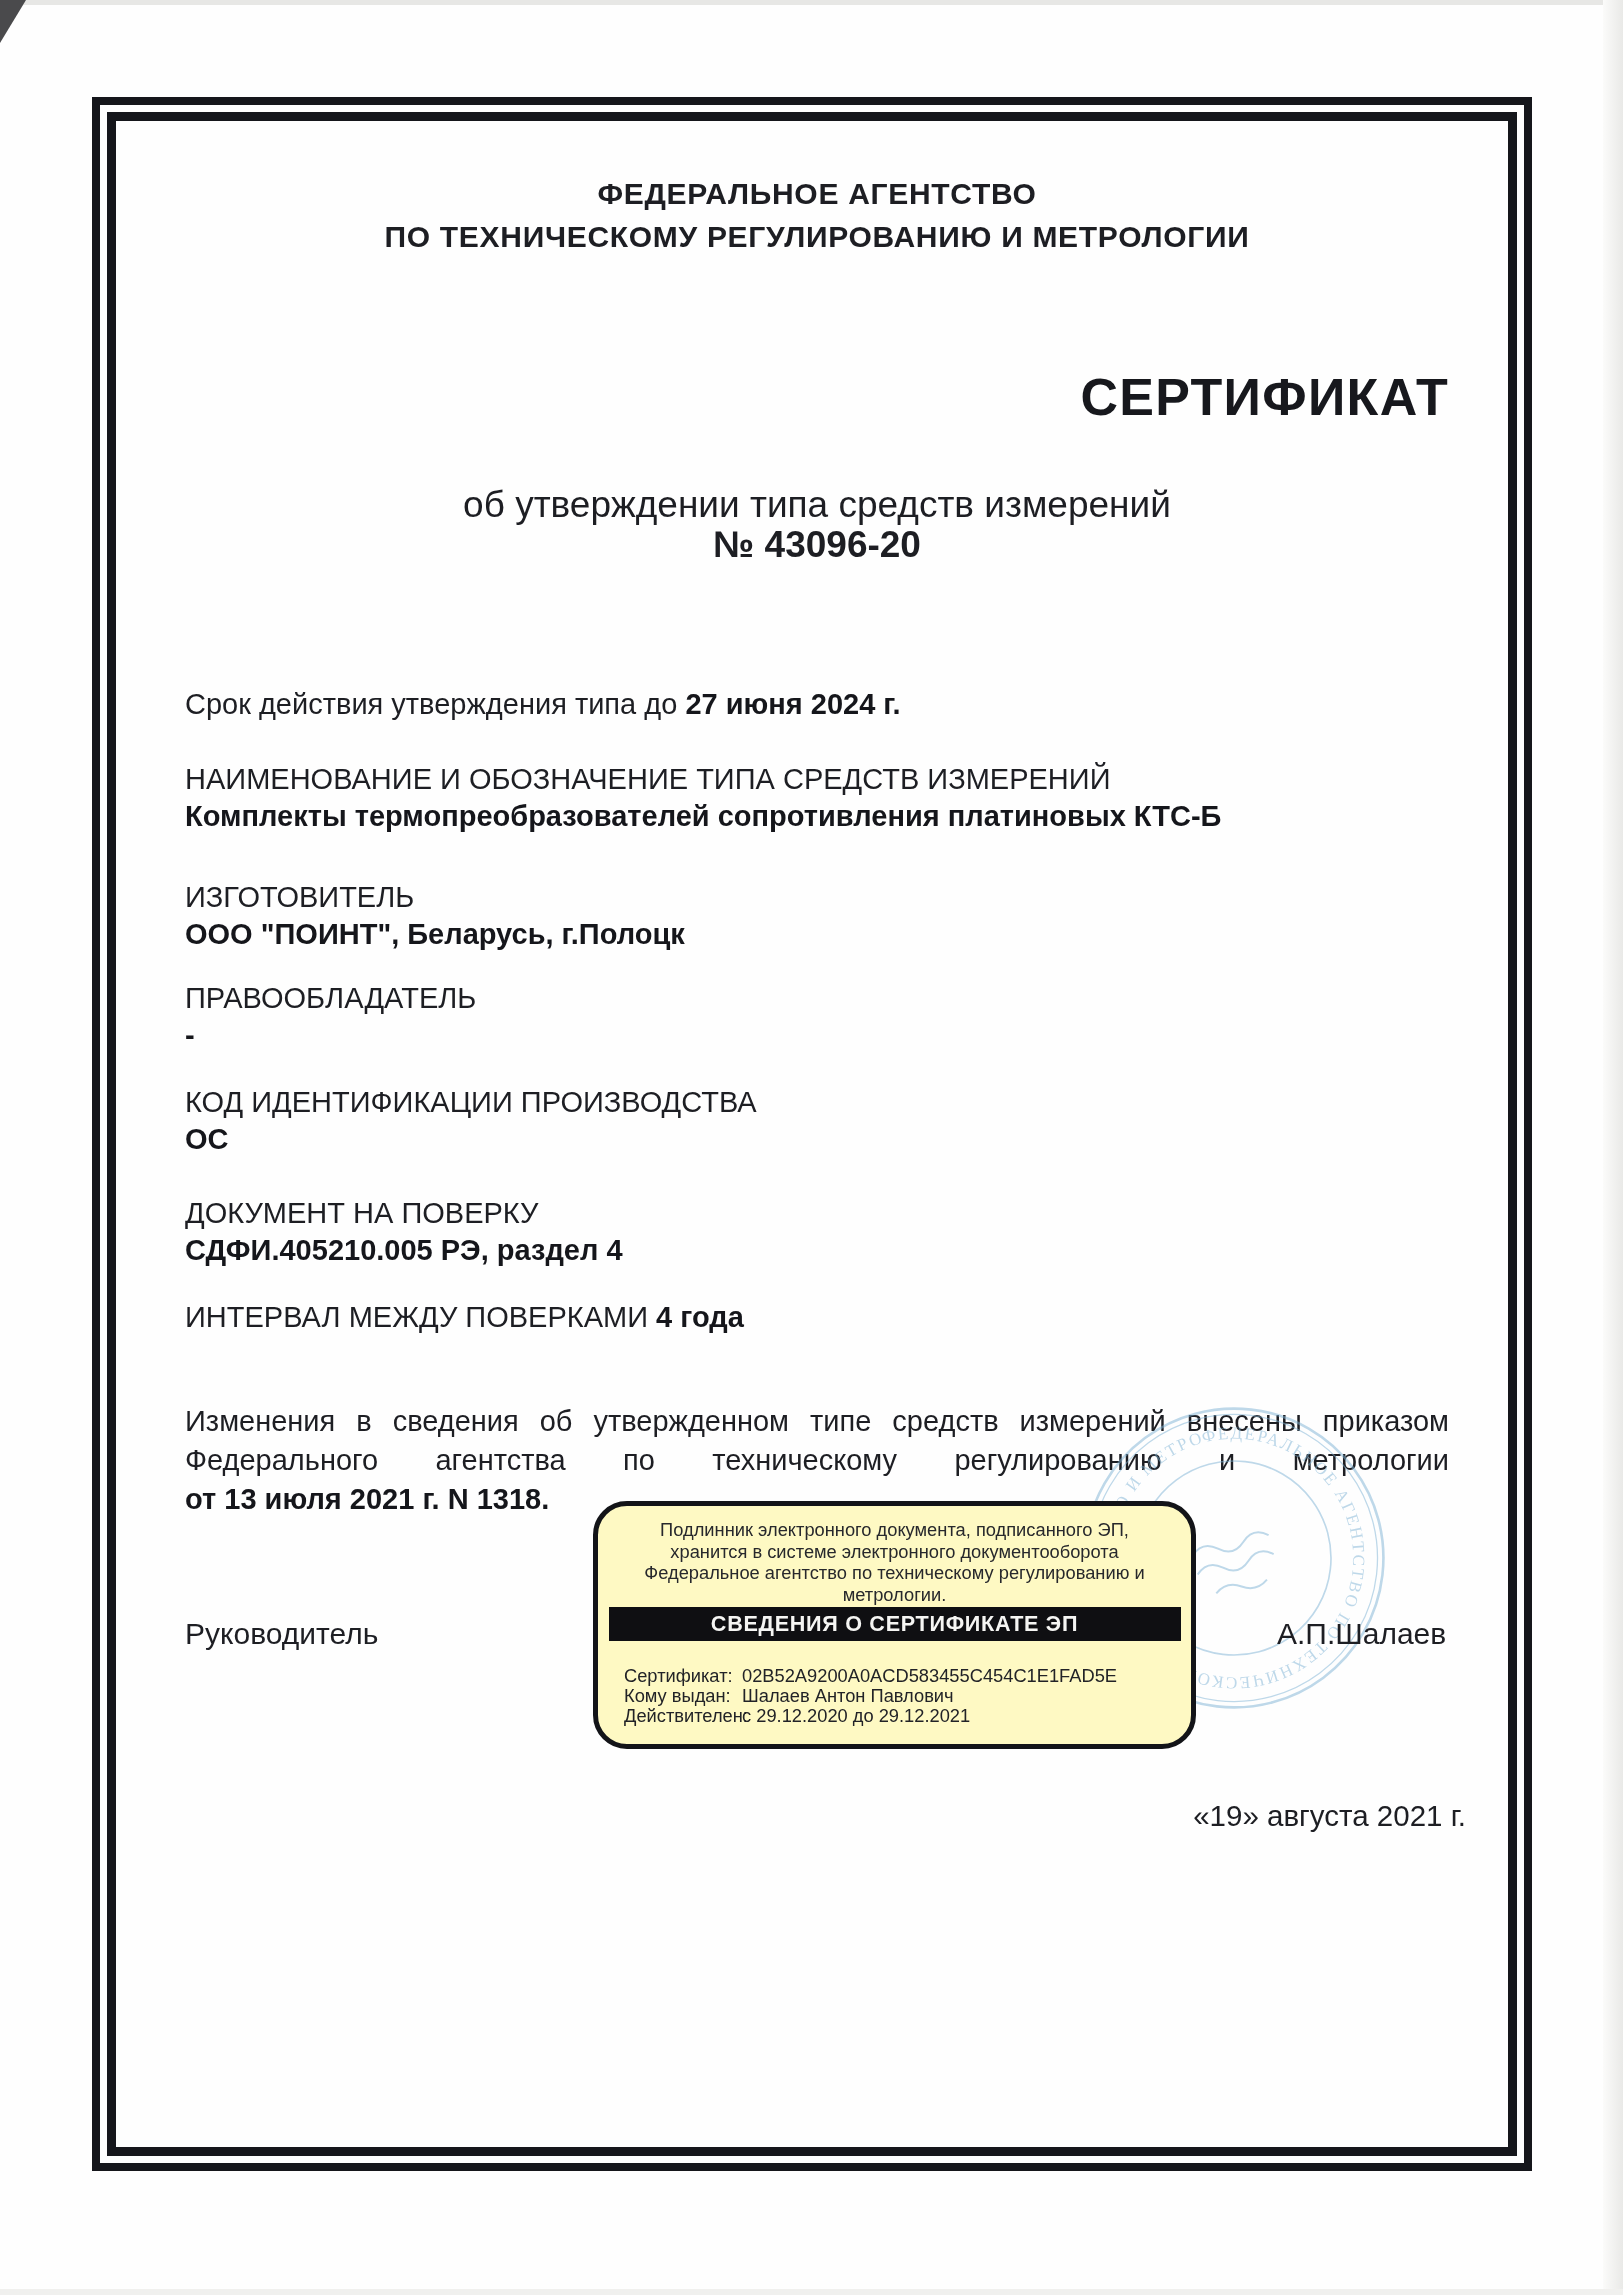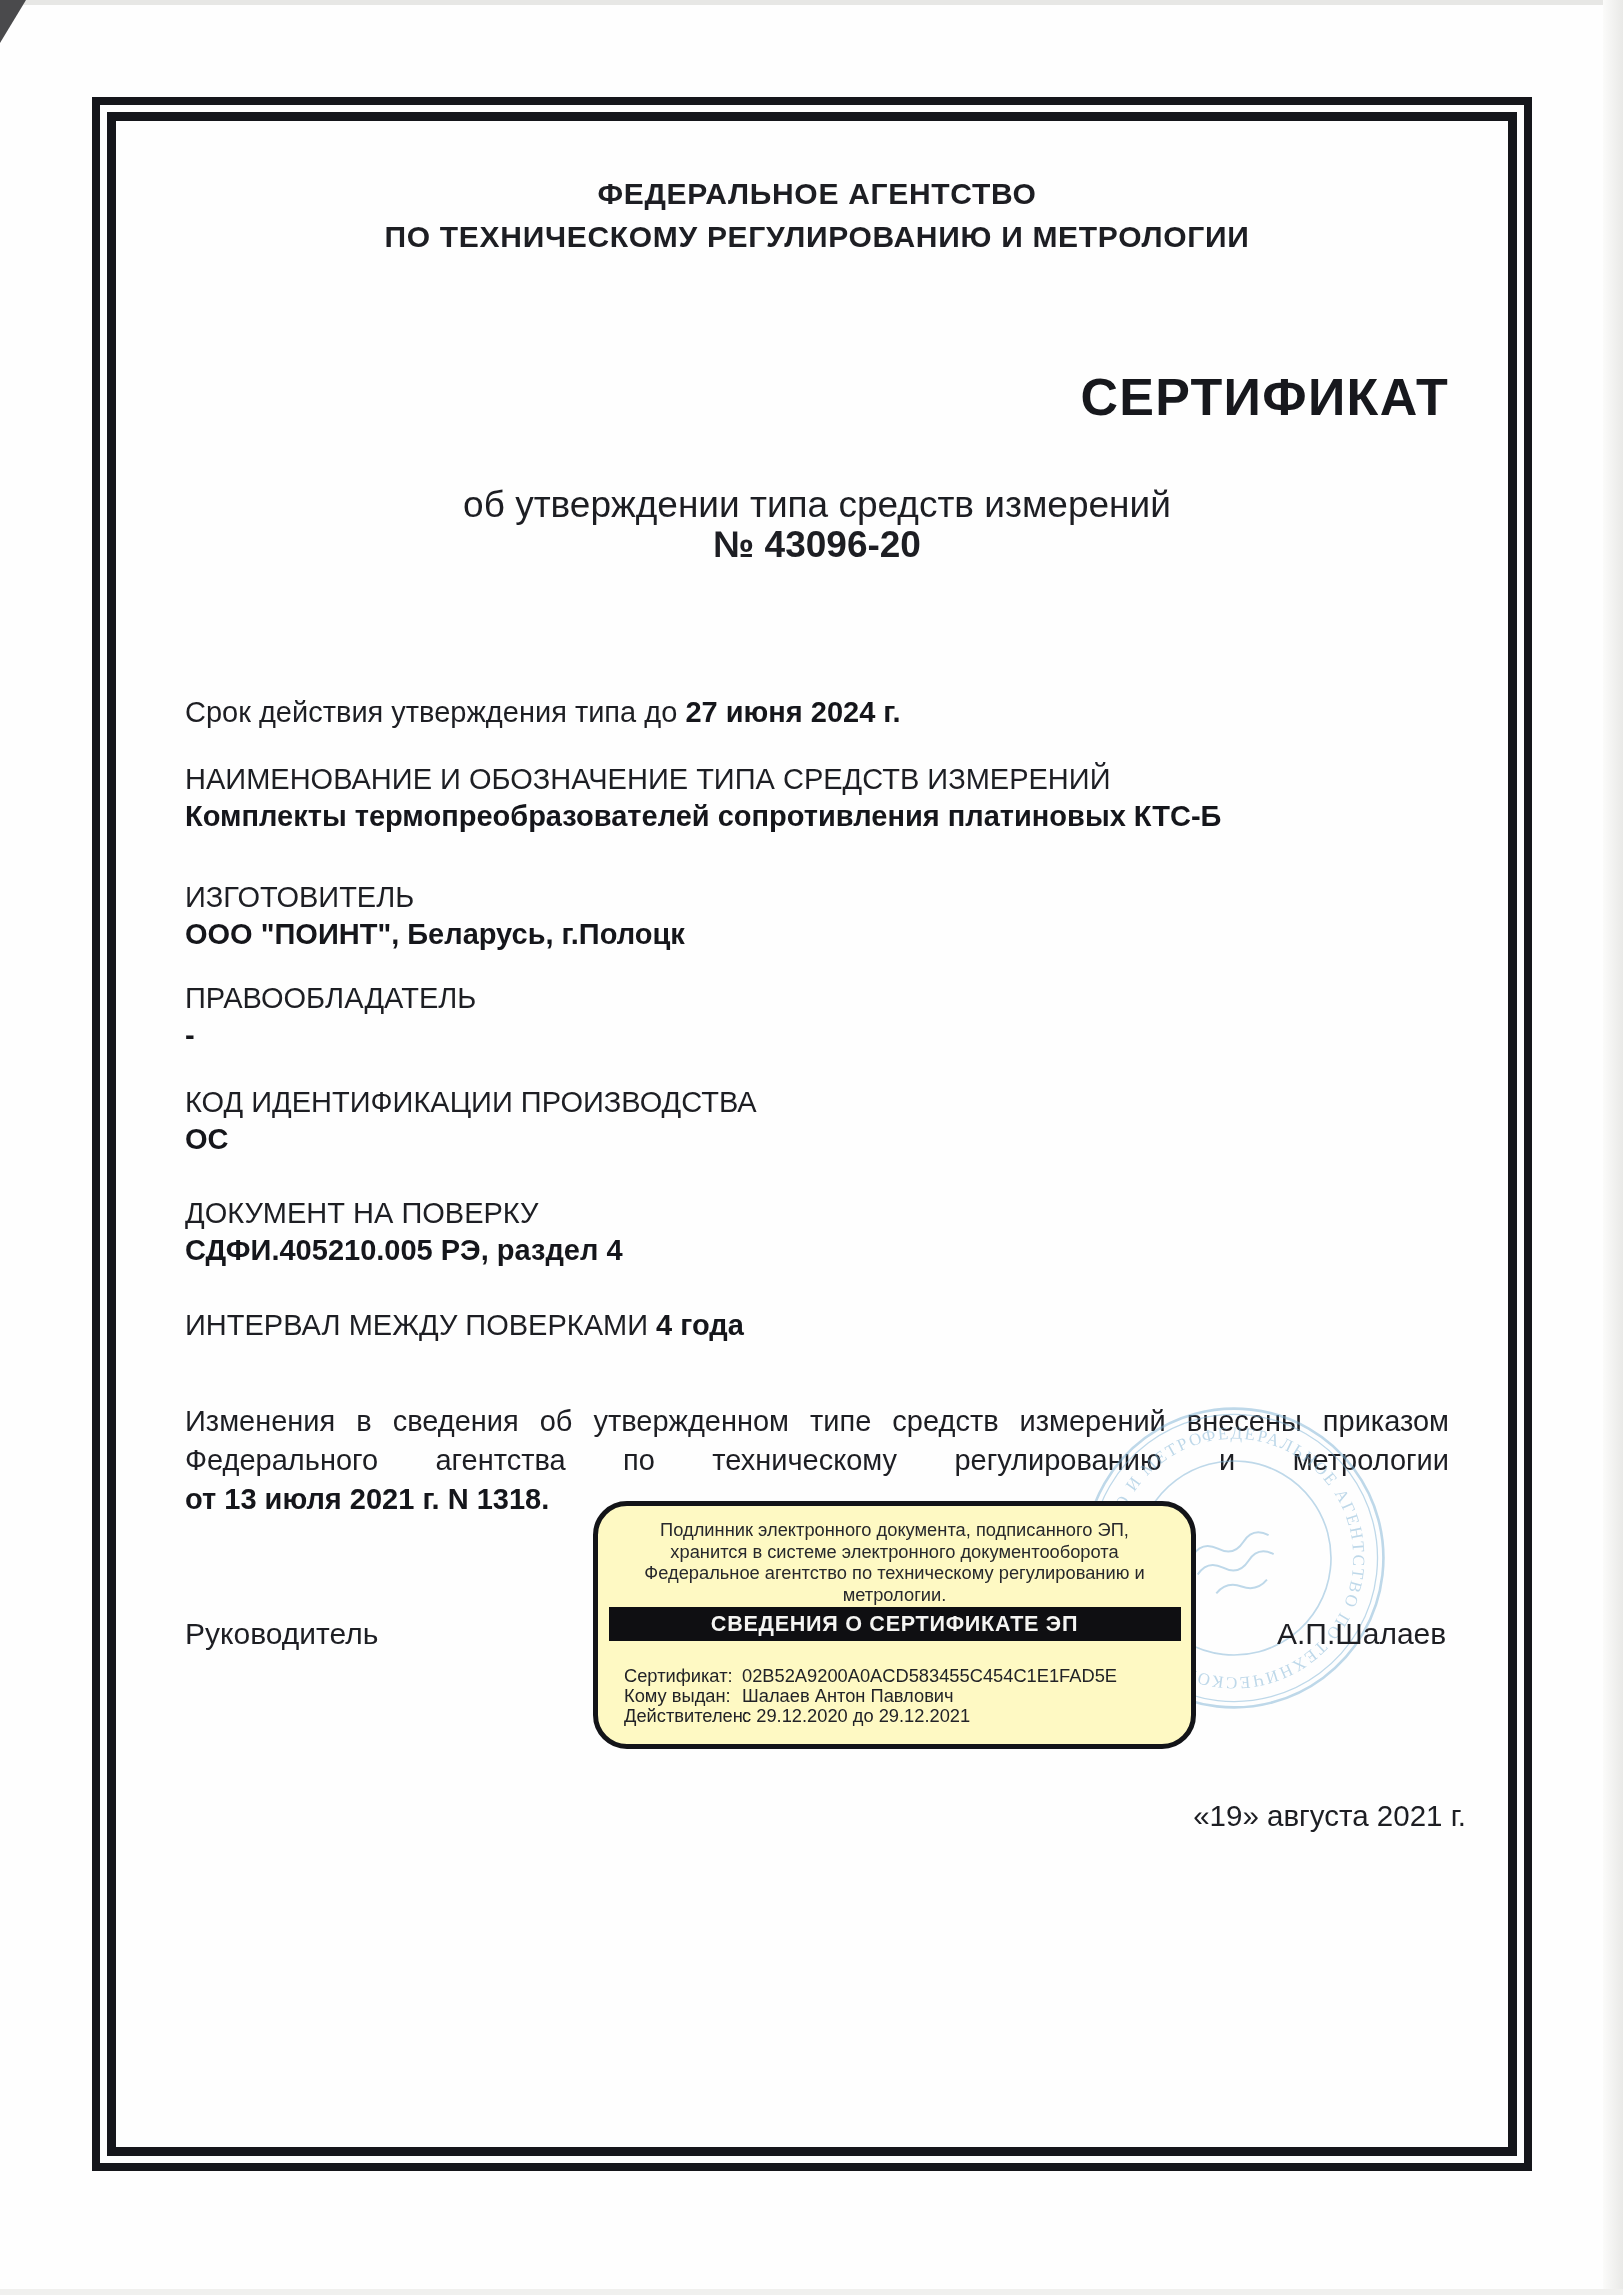--- a/index.html
+++ b/index.html
@@ -17,21 +17,21 @@
                border:8.5px solid #15161b;box-sizing:border-box;}
   .frame-inner{position:absolute;left:7.2px;top:7.2px;right:7.2px;bottom:7.2px;
                border:9.8px solid #15161b;}
   
   .abs{position:absolute;}
   .content-w{left:185px;width:1264px;}
   .agency{top:172px;text-align:center;font-size:30px;font-weight:bold;line-height:43px;letter-spacing:0.7px;}
   .title{top:367px;text-align:right;font-size:52px;font-weight:bold;letter-spacing:1.3px;color:#17181d;}
   .subtitle{top:453px;text-align:center;font-size:37px;margin-top:31px;}
   .cert-number{top:500px;text-align:center;font-size:37px;font-weight:bold;margin-top:24px;}
-  .body-line{font-size:29px;line-height:37px;margin-top:8px;}
+  .body-line{font-size:29px;line-height:37px;}
   .validity{top:686px;}
   .section{line-height:37px;font-size:29px;}
   .bold{font-weight:bold;color:#15161b;}
   .amendment{top:1402px;font-size:29px;line-height:39px;}
   .just{text-align:justify;text-align-last:justify;}
   
   .seal{position:absolute;left:1080px;top:1404px;width:308px;height:308px;opacity:.5;
         transform:rotate(-15deg);z-index:1;}
   
   .ep-box{position:absolute;left:593px;top:1501px;width:593px;height:238px;background:#fef9c3;

